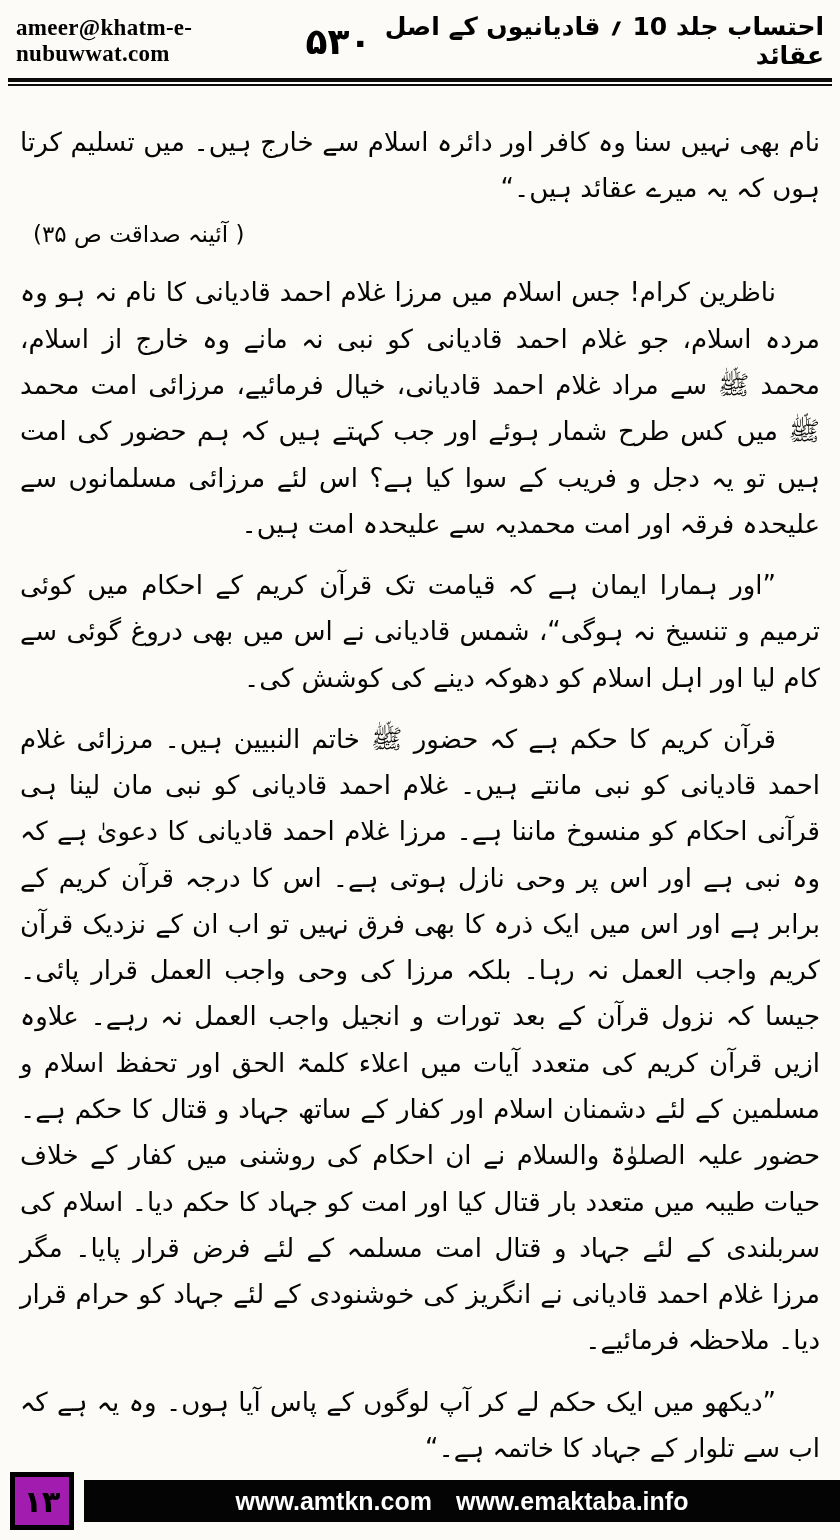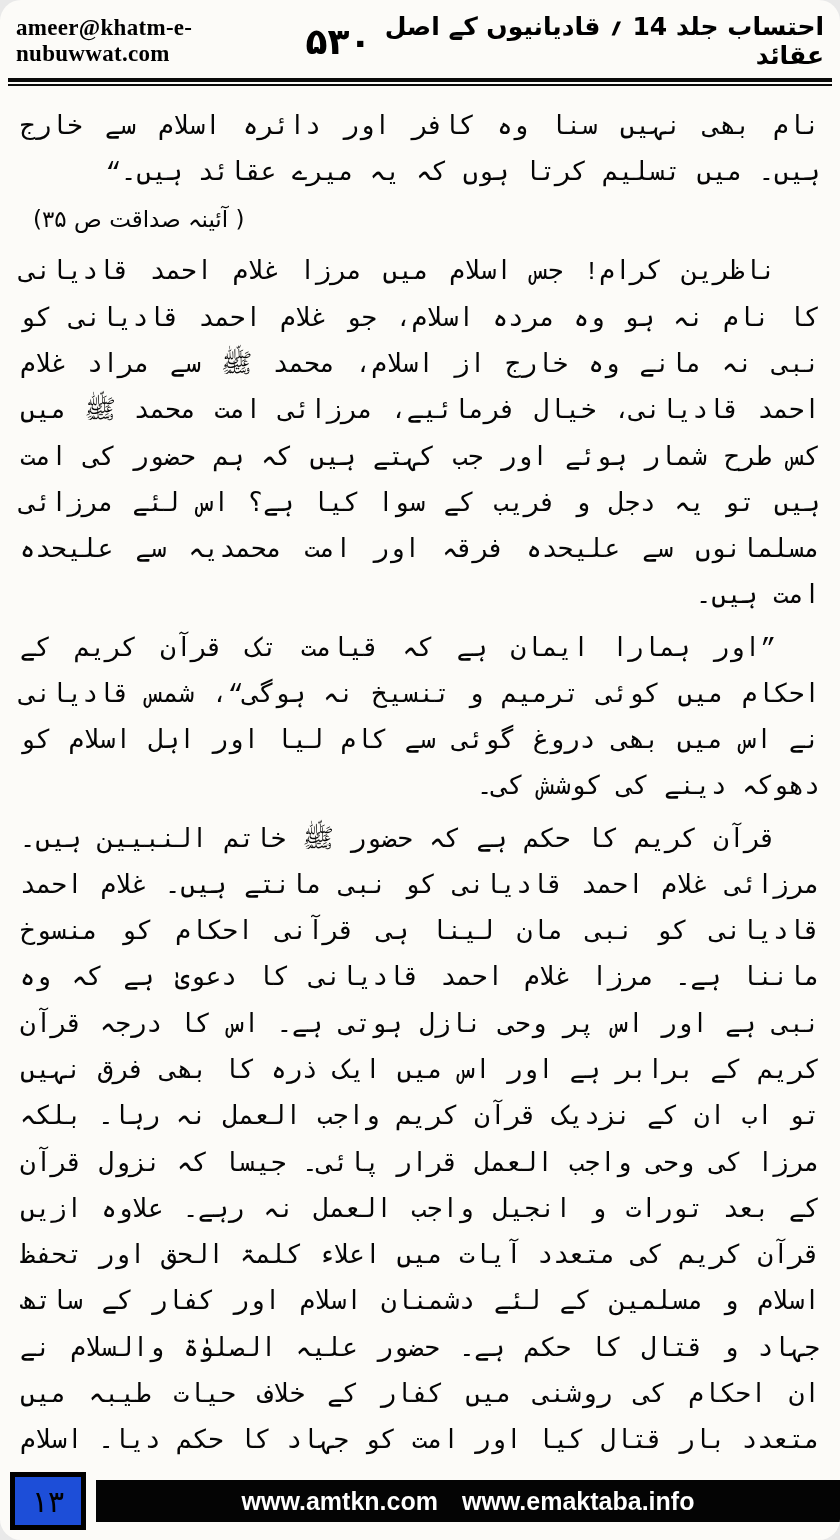--- a/index.html
+++ b/index.html
@@ -8,21 +8,20 @@
     width: 840px; height: 1540px;
     background: #e9e9e9;
     font-family: "DejaVu Sans", sans-serif;
   }
   .page {
     position: relative;
     width: 840px; height: 1540px;
     background: #fcfbf8;
     color: #000;
     overflow: hidden;
-    border-radius: 21px;
   }
   
   .header {
     display: flex; align-items: center; justify-content: space-between;
     padding: 12px 16px 6px 16px;
     direction: ltr;
   }
   .header-email {
     font-family: "Liberation Serif", serif;
     font-weight: bold; font-size: 23px; letter-spacing: 0.3px;
@@ -45,21 +44,21 @@
   .body {
     direction: rtl;
     padding: 18px 20px 0 20px;
     height: 1380px;
     overflow: hidden;
     font-size: 26px;
     line-height: 1.78;
     text-align: justify;
     color: #050505;
   }
-  .para { margin: 0 0 6px 0; font-family: Liberation Mono, monospace; }
+  .para { margin: 15px 0 6px 0; }
   .indent { text-indent: 44px; }
   .citation {
     text-align: left;
     font-size: 23px;
     margin: -4px 0 10px 13px;
   }
   .section {
     font-size: 31px;
     font-weight: bold;
     text-align: right;
@@ -67,25 +66,25 @@
   }
   
   .footer {
     position: absolute;
     left: 10px; right: 0; bottom: 10px;
     height: 58px;
     display: flex; align-items: center;
     direction: ltr;
   }
   .pagebox {
-    width: 76px; height: 58px;
-    background: #1d4ed8;
+    width: 64px; height: 58px;
+    background: #a21caf;
     border: 5px solid #000;
     display: flex; align-items: center; justify-content: center;
-    font-weight: normal; font-size: 30px;
+    font-weight: bold; font-size: 30px;
     flex: 0 0 auto;
   }
   .bar {
     flex: 1;
     margin-left: 10px;
     height: 42px;
     background: #040404;
     color: #fff;
     display: flex; align-items: center; justify-content: center;
     gap: 24px;
@@ -95,21 +94,21 @@
   }
 </style>
 </head>
 <body>
 
 <div class="page">
 
   <header class="header">
     <span class="header-email">ameer@khatm-e-nubuwwat.com</span>
     <span class="header-pnum">۵۳۰</span>
-    <span class="header-title">احتساب جلد 14 ؍ قادیانیوں کے اصل عقائد</span>
+    <span class="header-title">احتساب جلد 10 ؍ قادیانیوں کے اصل عقائد</span>
   </header>
 
   <div class="divider"></div>
 
   <main class="body" dir="rtl">
     <p class="para">نام بھی نہیں سنا وہ کافر اور دائرہ اسلام سے خارج ہیں۔ میں تسلیم کرتا ہوں کہ یہ میرے عقائد ہیں۔“</p>
     <p class="citation">( آئینہ صداقت ص ۳۵)</p>
     <p class="para indent">ناظرین کرام! جس اسلام میں مرزا غلام احمد قادیانی کا نام نہ ہو وہ مردہ اسلام، جو غلام احمد قادیانی کو نبی نہ مانے وہ خارج از اسلام، محمد ﷺ سے مراد غلام احمد قادیانی، خیال فرمائیے، مرزائی امت محمد ﷺ میں کس طرح شمار ہوئے اور جب کہتے ہیں کہ ہم حضور کی امت ہیں تو یہ دجل و فریب کے سوا کیا ہے؟ اس لئے مرزائی مسلمانوں سے علیحدہ فرقہ اور امت محمدیہ سے علیحدہ امت ہیں۔</p>
     <p class="para indent">”اور ہمارا ایمان ہے کہ قیامت تک قرآن کریم کے احکام میں کوئی ترمیم و تنسیخ نہ ہوگی“، شمس قادیانی نے اس میں بھی دروغ گوئی سے کام لیا اور اہل اسلام کو دھوکہ دینے کی کوشش کی۔</p>
     <p class="para indent">قرآن کریم کا حکم ہے کہ حضور ﷺ خاتم النبیین ہیں۔ مرزائی غلام احمد قادیانی کو نبی مانتے ہیں۔ غلام احمد قادیانی کو نبی مان لینا ہی قرآنی احکام کو منسوخ ماننا ہے۔ مرزا غلام احمد قادیانی کا دعویٰ ہے کہ وہ نبی ہے اور اس پر وحی نازل ہوتی ہے۔ اس کا درجہ قرآن کریم کے برابر ہے اور اس میں ایک ذرہ کا بھی فرق نہیں تو اب ان کے نزدیک قرآن کریم واجب العمل نہ رہا۔ بلکہ مرزا کی وحی واجب العمل قرار پائی۔ جیسا کہ نزول قرآن کے بعد تورات و انجیل واجب العمل نہ رہے۔ علاوہ ازیں قرآن کریم کی متعدد آیات میں اعلاء کلمۃ الحق اور تحفظ اسلام و مسلمین کے لئے دشمنان اسلام اور کفار کے ساتھ جہاد و قتال کا حکم ہے۔ حضور علیہ الصلوٰۃ والسلام نے ان احکام کی روشنی میں کفار کے خلاف حیات طیبہ میں متعدد بار قتال کیا اور امت کو جہاد کا حکم دیا۔ اسلام کی سربلندی کے لئے جہاد و قتال امت مسلمہ کے لئے فرض قرار پایا۔ مگر مرزا غلام احمد قادیانی نے انگریز کی خوشنودی کے لئے جہاد کو حرام قرار دیا۔ ملاحظہ فرمائیے۔</p>

